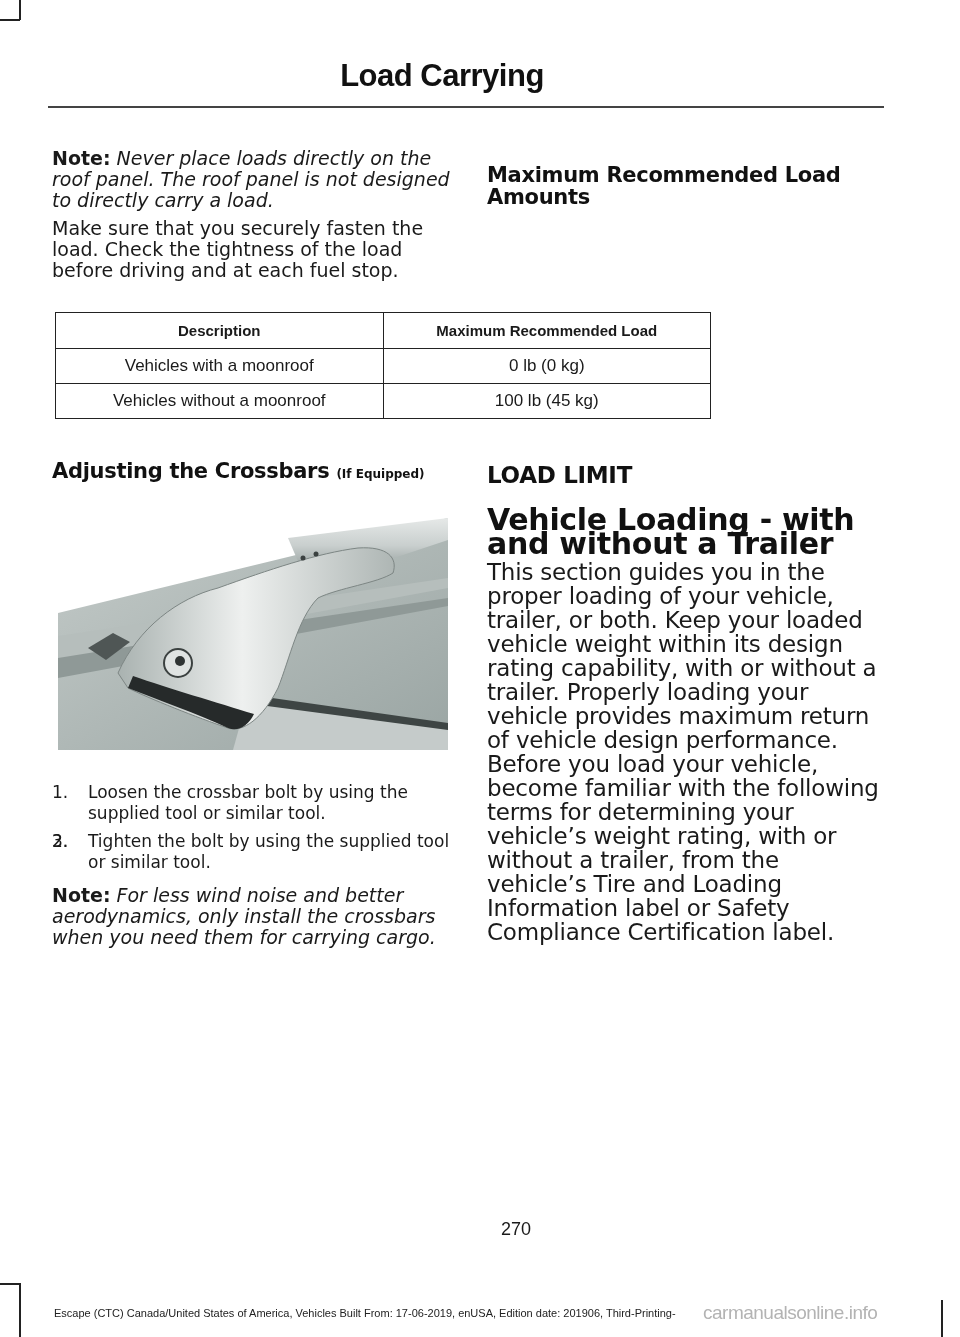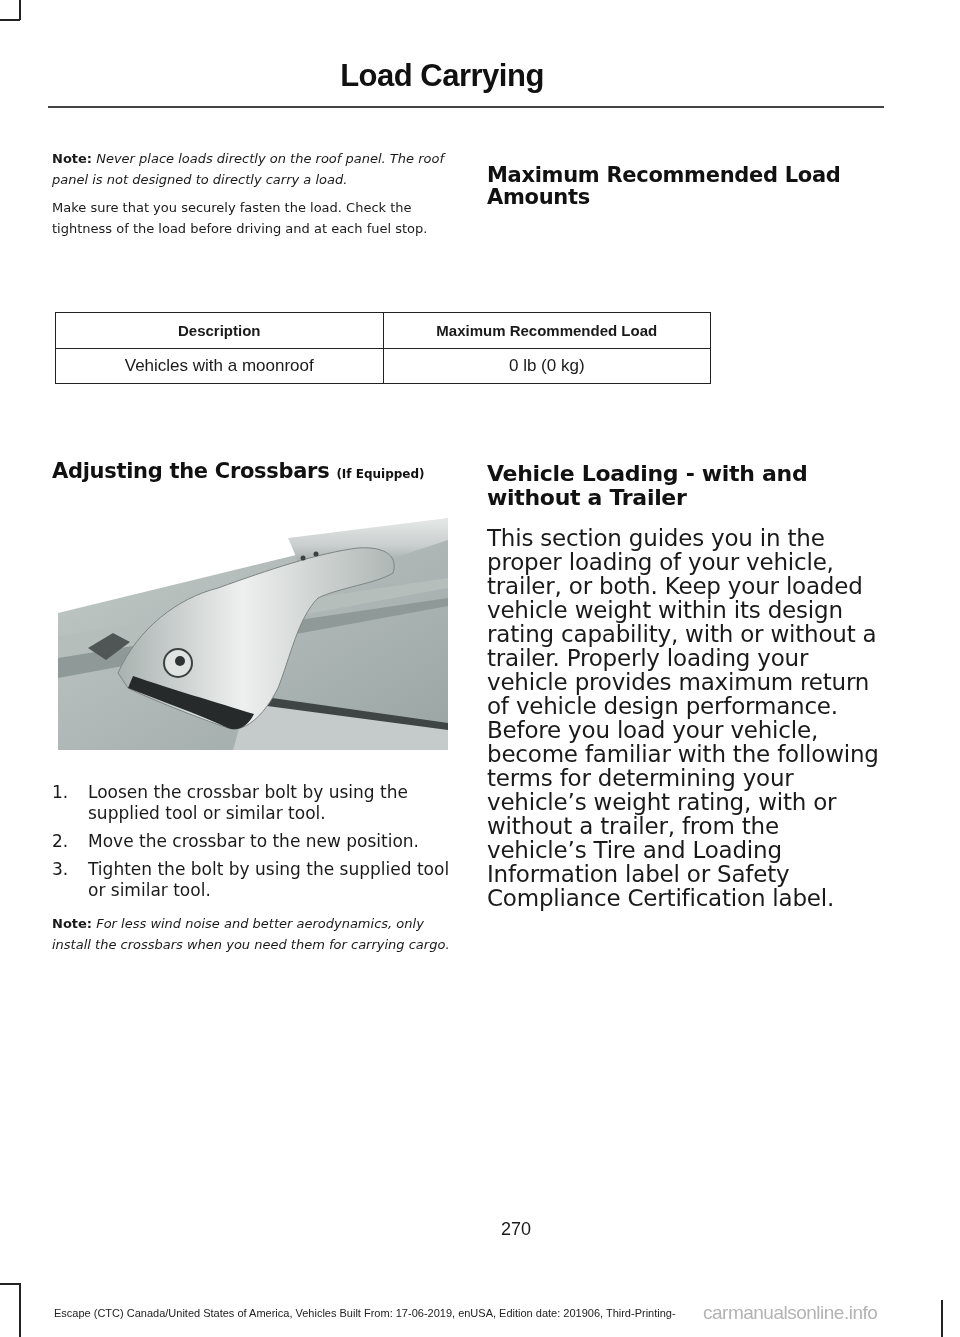--- a/index.html
+++ b/index.html
@@ -6,21 +6,21 @@
   body { width: 960px; height: 1337px; position: relative; overflow: hidden;
          font-family: "DejaVu Sans", sans-serif; color: #1a1a1a; }
   .crop { position: absolute; background: #222; }
   .page-title { position: absolute; left: 0; width: 884px; top: 58px; text-align: center;
                 font-family: "Liberation Sans", sans-serif; font-weight: bold; font-size: 31px;
                 letter-spacing: -0.5px; color: #111; }
   .title-rule { position: absolute; left: 48px; top: 106px; width: 836px; height: 2px; background: #444; }
   .col { position: absolute; width: 400px; }
   .col-left { left: 52px; }
   .col-right { left: 487px; width: 395px; }
-  p { margin: 0; font-size: 13px; line-height: 21px; }
+  p { margin: 0; font-size: 19px; line-height: 21px; }
   .note-label { font-weight: bold; font-style: normal; }
   .italic { font-style: italic; }
   h2 { margin: 0; font-family: "DejaVu Sans", sans-serif; font-weight: bold; font-size: 21px; line-height: 22px; letter-spacing: -0.3px; color: #111; }
   h2 small { font-size: 12px; font-weight: bold; letter-spacing: 0; }
   h1.sect { margin: 0; font-family: "DejaVu Sans", sans-serif; font-weight: bold; font-size: 23px; letter-spacing: -0.3px; color: #111; }
   table.load { position: absolute; left: 55px; top: 312px; width: 656px; border-collapse: collapse;
                font-family: "Liberation Sans", sans-serif; }
   table.load th, table.load td { border: 1.5px solid #222; text-align: center; height: 34px; padding: 0; }
   table.load th { font-size: 15px; font-weight: bold; height: 35px; }
   table.load td { font-size: 17px; }
@@ -63,20 +63,24 @@
     <tr>
       <th style="width:50%;">Description</th>
       <th>Maximum Recommended Load</th>
     </tr>
   </thead>
   <tbody>
     <tr>
       <td>Vehicles with a moonroof</td>
       <td>0 lb (0 kg)</td>
     </tr>
+    <tr>
+      <td>Vehicles without a moonroof</td>
+      <td>100 lb (45 kg)</td>
+    </tr>
   </tbody>
 </table>
 
 <div class="col col-left" style="top:460px; width:420px;">
   <h2><span>Adjusting the Crossbars</span> <small>(If Equipped)</small></h2>
 </div>
 
 <div class="figure">
   <svg width="390" height="232" viewBox="0 0 390 232" xmlns="http://www.w3.org/2000/svg">
     <defs>
@@ -117,28 +121,29 @@
     <circle cx="122" cy="143" r="5" fill="#2f3434"></circle>
 
     <circle cx="245" cy="40" r="2.5" fill="#3b4140"></circle>
     <circle cx="258" cy="36" r="2.5" fill="#3b4140"></circle>
   </svg>
 </div>
 
 <div class="col col-left" style="top:782px; width:410px;">
   <ol class="steps">
     <li><span class="num">1.</span><span>Loosen the crossbar bolt by using the supplied tool or similar tool.</span></li>
-    <li><span class="num">2.</span><span>Move the crossbar to the new position.</span></li>
+    <li><span class="num">2.</span></li>
     <li><span class="num">3.</span><span>Tighten the bolt by using the supplied tool or similar tool.</span></li>
   </ol>
   <p style="margin-top:12px;">
     <span class="note-label">Note:</span><span class="italic"> For less wind noise and better aerodynamics, only install the crossbars when you need them for carrying cargo.</span>
   </p>
 </div>
 
 <div class="col col-right" style="top:462px; width:395px;">
-  <h2 style="font-size:22px;line-height:24px;margin-bottom:16px;">Vehicle Loading - with and without a Trailer</h2>
+  <h1 class="sect" style="margin-bottom:20px;">LOAD LIMIT</h1>
+  <h2 style="font-size:30px;line-height:24px;margin-bottom:4px;">Vehicle Loading - with and without a Trailer</h2>
   <p class="big-body">This section guides you in the proper loading of your vehicle, trailer, or both. Keep your loaded vehicle weight within its design rating capability, with or without a trailer. Properly loading your vehicle provides maximum return of vehicle design performance. Before you load your vehicle, become familiar with the following terms for determining your vehicle’s weight rating, with or without a trailer, from the vehicle’s Tire and Loading Information label or Safety Compliance Certification label.</p>
 </div>
 
 <div class="page-num">270</div>
 <div class="footer">Escape (CTC) Canada/United States of America, Vehicles Built From: 17-06-2019, enUSA, Edition date: 201906, Third-Printing-</div>
 <div class="watermark">carmanualsonline.info</div>
 
 </body></html>

